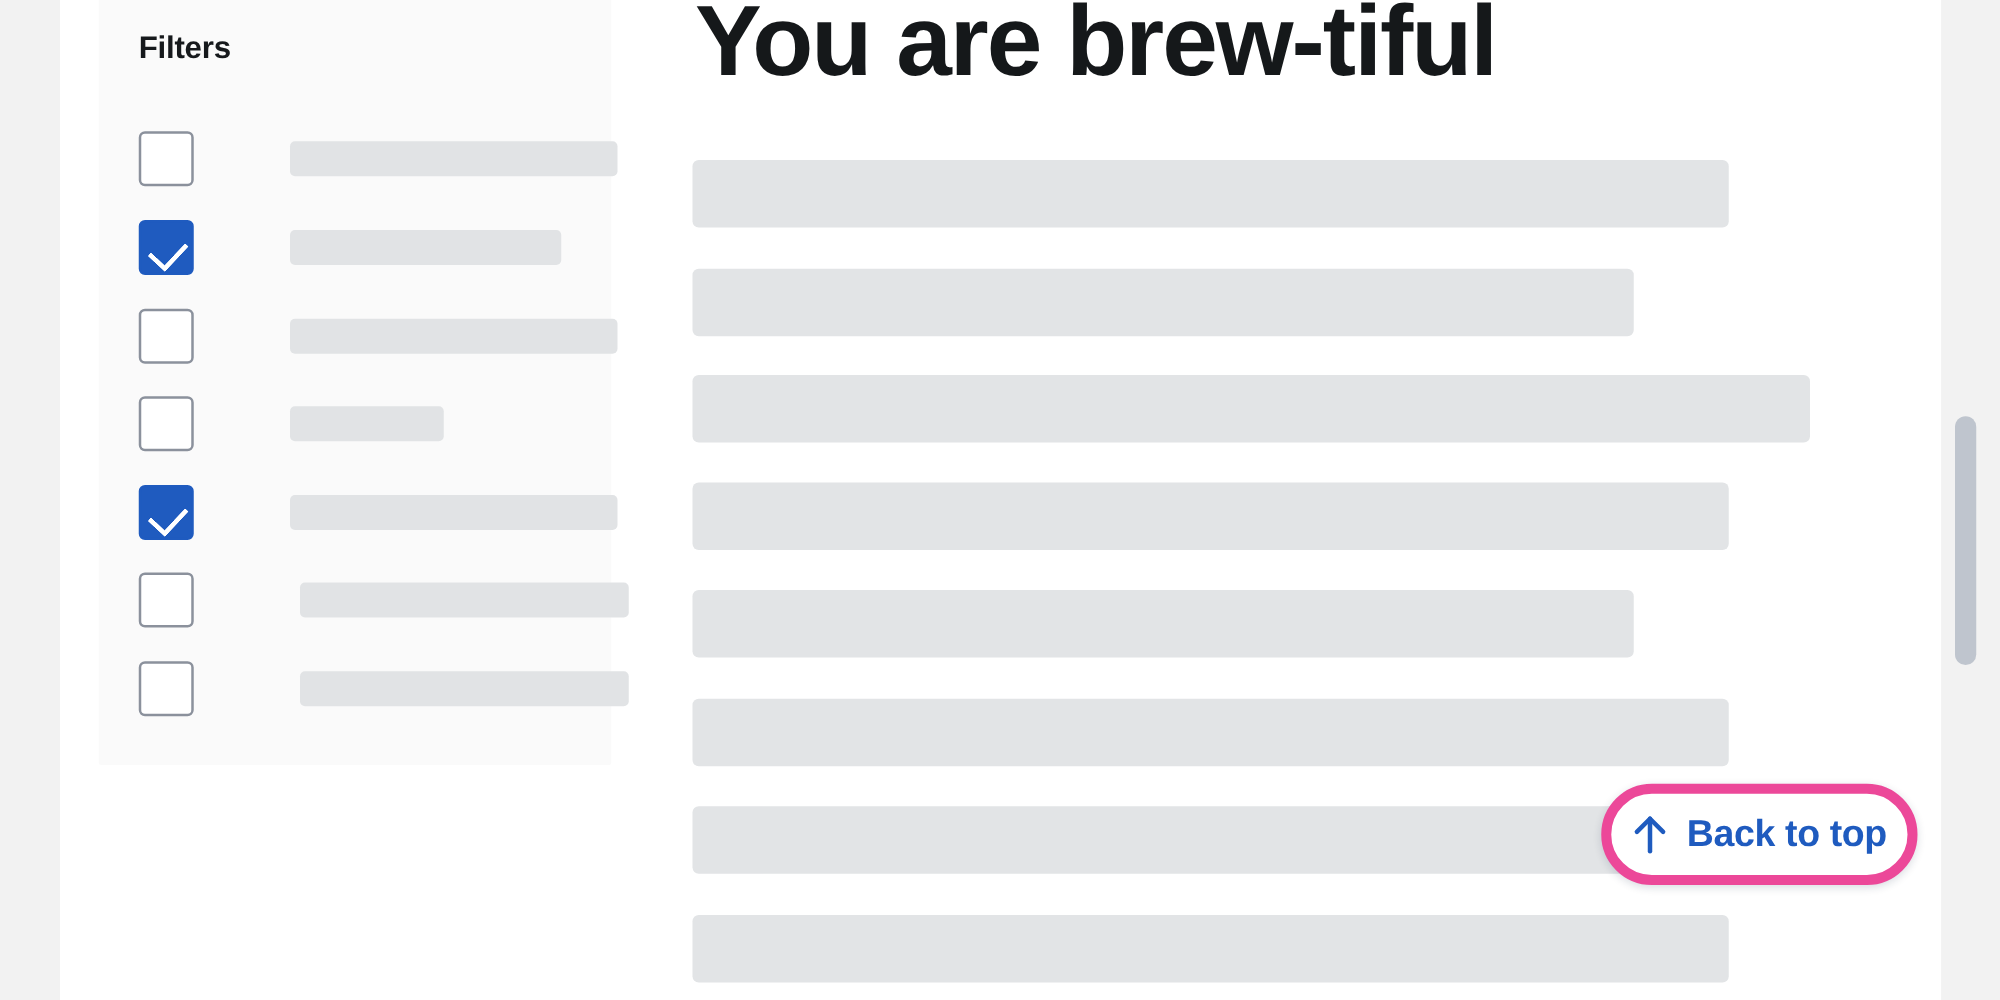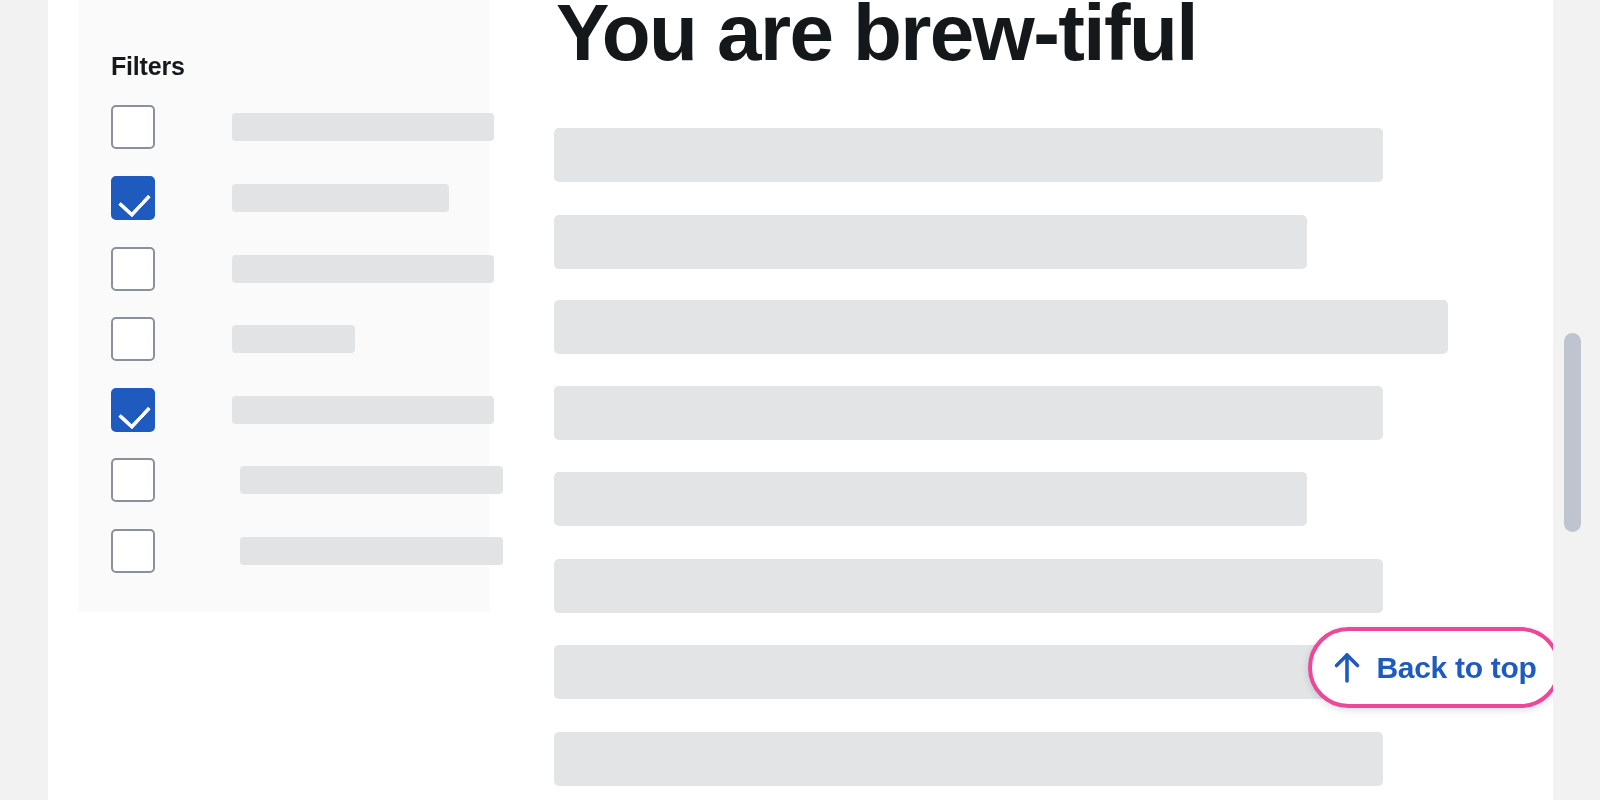--- a/index.html
+++ b/index.html
@@ -45,21 +45,20 @@
 
   #filters-title {
     position: absolute;
     left: 32px;
     top: 66px;
     font-size: 25px;
     font-weight: 700;
     color: #16191c;
     letter-spacing: -0.2px;
     line-height: 1;
-    margin-top: 28px;
   }
 
   .filter-row {
     position: absolute;
     left: 32px;
     display: flex;
     align-items: center;
     height: 44px;
   }
 
@@ -122,30 +121,30 @@
     position: absolute;
     left: 0;
     height: 54px;
     background: #e2e4e6;
     border-radius: 5px;
   }
 
   
   #back-to-top {
     position: absolute;
-    left: 1260px;
+    left: 1233px;
     top: 627px;
     width: 253px;
     height: 81px;
     display: flex;
     align-items: center;
     justify-content: center;
     gap: 14px;
     background: #ffffff;
-    border: 4px solid #ec4899;
+    border: 8px solid #ec4899;
     border-radius: 41px;
     box-shadow: 0 2px 7px rgba(20,35,70,0.16);
     cursor: pointer;
   }
 
   #back-to-top .btn-arrow {
     width: 30px;
     height: 32px;
     display: block;
     flex: 0 0 30px;

